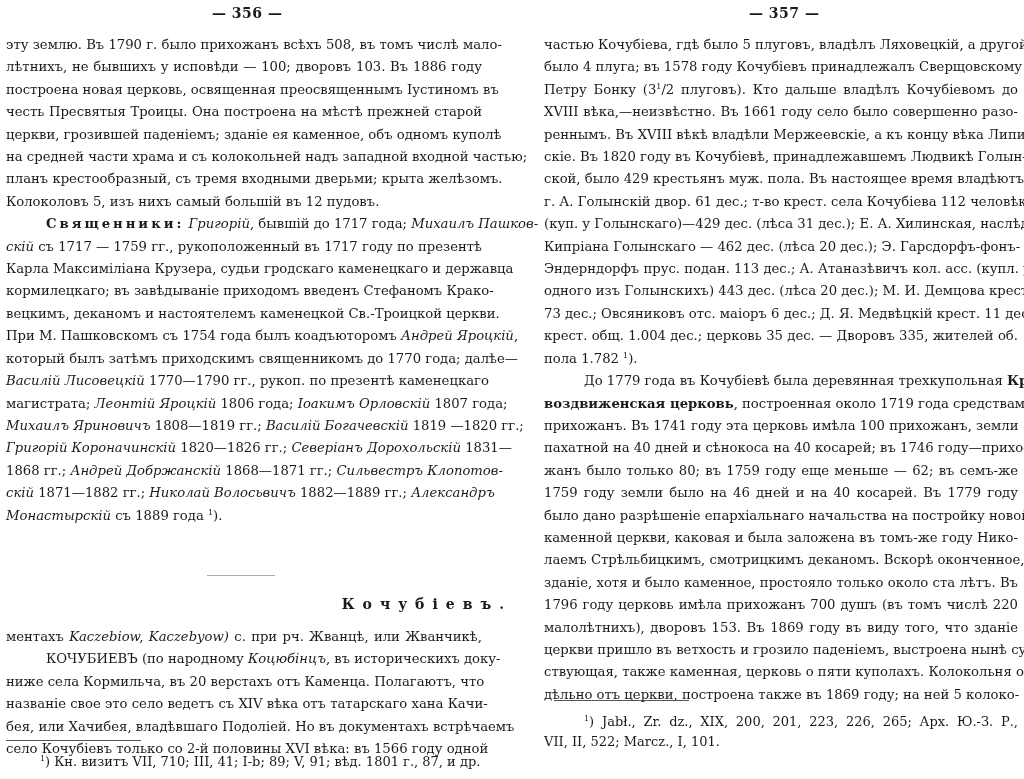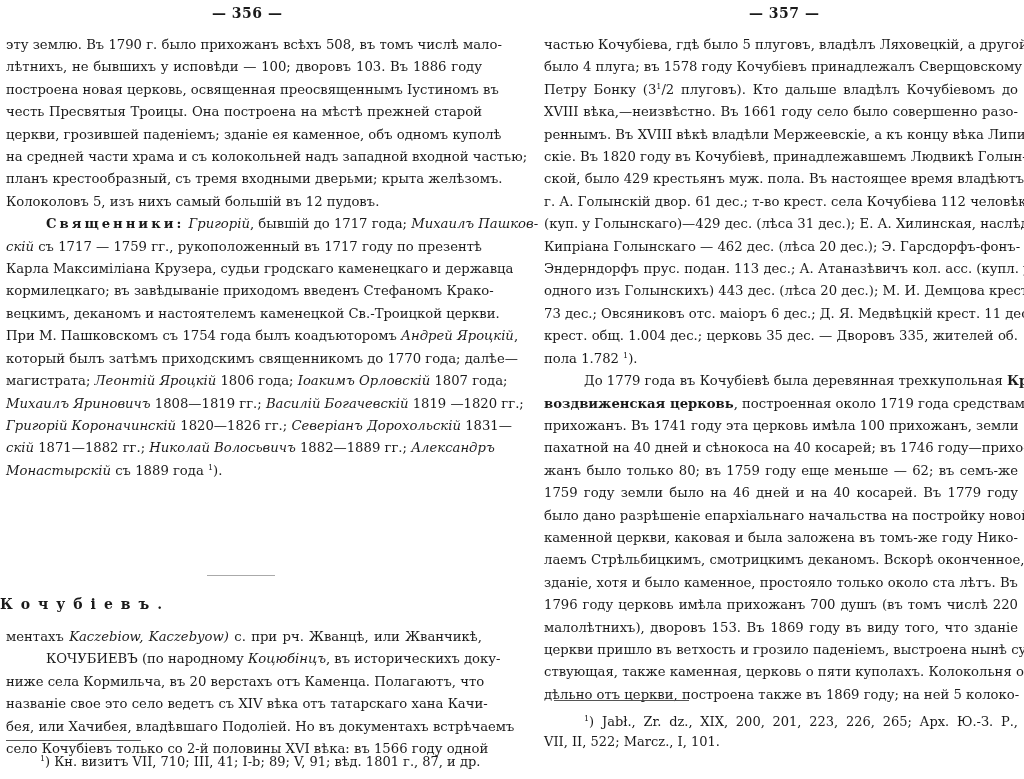--- a/index.html
+++ b/index.html
@@ -29,21 +29,21 @@
   .line.last { text-align-last: left; }
   .line.indent { padding-left: 40px; }
   i { font-style: italic; }
   b { font-weight: bold; }
   .spaced { letter-spacing: 3px; }
   .section-divider {
     position: absolute; top: 575px; left: 207px; width: 68px; height: 1px;
     background: #aaaaaa;
   }
   .section-heading {
-    position: absolute; top: 596px; left: 0; width: 512px; text-align: left;
+    position: absolute; top: 596px; left: 0; width: 512px; text-align: right;
     font-size: 14px; font-weight: bold; letter-spacing: 8px;
   }
   .footnote-rule {
     position: absolute; height: 1px; background: #555555; width: 135px;
   }
   .page-left .footnote-rule { top: 740px; left: 6px; }
   .page-right .footnote-rule { top: 700px; left: 42px; width: 135px; }
   .footnote {
     position: absolute; font-size: 13px; line-height: 20px;
   }
@@ -67,23 +67,25 @@
     <span class="line">планъ крестообразный, съ тремя входными дверьми; крыта желѣзомъ.</span>
     <span class="line last">Колоколовъ 5, изъ нихъ самый большій въ 12 пудовъ.</span>
 
     <span class="line indent"><b class="spaced">Священники:</b> <i>Григорій</i><span>, бывшій до 1717 года; </span><i>Михаилъ Пашков-</i></span>
     <span class="line"><i>скій</i><span> съ 1717 — 1759 гг., рукоположенный въ 1717 году по презентѣ</span></span>
     <span class="line">Карла Максиміліана Крузера, судьи гродскаго каменецкаго и державца</span>
     <span class="line">кормилецкаго; въ завѣдываніе приходомъ введенъ Стефаномъ Крако-</span>
     <span class="line">вецкимъ, деканомъ и настоятелемъ каменецкой Св.-Троицкой церкви.</span>
     <span class="line"><span>При М. Пашковскомъ съ 1754 года былъ коадъюторомъ </span><i>Андрей Яроцкій</i><span>,</span></span>
     <span class="line">который былъ затѣмъ приходскимъ священникомъ до 1770 года; далѣе—</span>
+    <span class="line"><i>Василій Лисовецкій</i><span> 1770—1790 гг., рукоп. по презентѣ каменецкаго</span></span>
     <span class="line"><span>магистрата; </span><i>Леонтій Яроцкій</i><span> 1806 года; </span><i>Іоакимъ Орловскій</i><span> 1807 года;</span></span>
     <span class="line"><i>Михаилъ Яриновичъ</i><span> 1808—1819 гг.; </span><i>Василій Богачевскій</i><span> 1819 —1820 гг.;</span></span>
     <span class="line"><i>Григорій Короначинскій</i><span> 1820—1826 гг.; </span><i>Северіанъ Дорохольскій</i><span> 1831—</span></span>
+    <span class="line"><span>1868 гг.; </span><i>Андрей Добржанскій</i><span> 1868—1871 гг.; </span><i>Сильвестръ Клопотов-</i></span>
     <span class="line"><i>скій</i><span> 1871—1882 гг.; </span><i>Николай Волосьвичъ</i><span> 1882—1889 гг.; </span><i>Александръ</i></span>
     <span class="line last"><i>Монастырскій</i><span> съ 1889 года </span><sup>1</sup><span>).</span></span>
   </div>
 
   <div class="section-divider"></div>
   <div class="section-heading">Кочубіевъ.</div>
 
   <div class="body-text" style="top:626px;">
     <span class="line"><span>ментахъ </span><i>Kaczebiow, Kaczebyow)</i><span> с. при рч. Жванцѣ, или Жванчикѣ,</span></span>
     <span class="line indent"><span>КОЧУБИЕВЪ (по народному </span><i>Коцюбінцъ</i><span>, въ историческихъ доку-</span></span>

